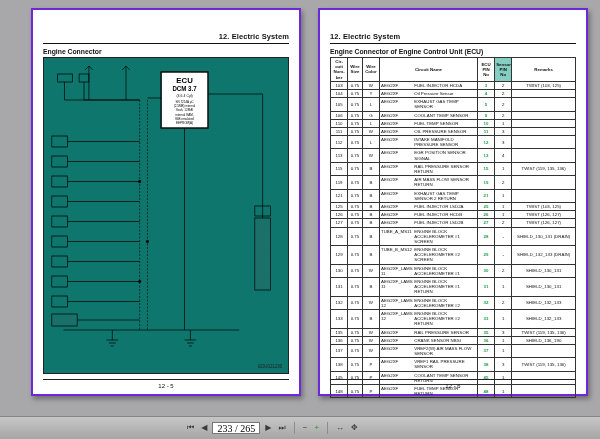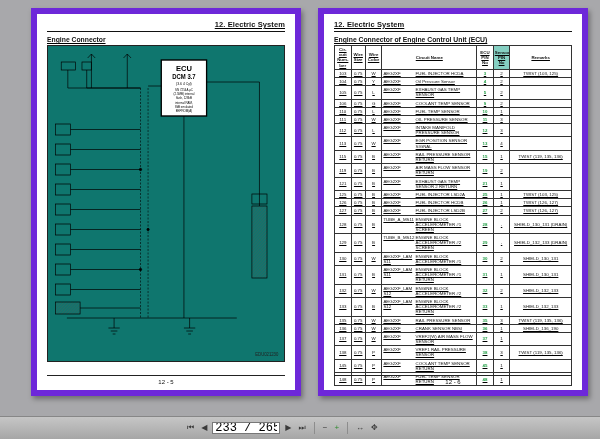--- a/index.html
+++ b/index.html
@@ -3,22 +3,22 @@
 <meta charset="utf-8">
 <style>
   html,body{margin:0;padding:0}
   body{
     width:600px;height:439px;position:relative;overflow:hidden;
     background:#a8a8ab;
     font-family:"Liberation Sans","DejaVu Sans",sans-serif;
   }
   .page{
     position:absolute;top:8px;width:270px;height:388px;background:#fff;
-    border:6px solid #6d28d9;box-shadow:2px 3px 5px rgba(0,0,0,.35);
-    box-sizing:border-box;padding:6px 10px;text-decoration:underline;
+    border:2px solid #6d28d9;box-shadow:2px 3px 5px rgba(0,0,0,.35);
+    box-sizing:border-box;padding:22px 10px;
   }
   #pageL{left:31px}
   #pageR{left:318px}
   .hdr{font-weight:bold;font-size:7.5px;color:#111;letter-spacing:.1px}
   .hdr.right{text-align:right}
   .hrule{border-top:1.4px solid #111;margin:2px 0 4px}
   .sect-title{font-weight:bold;font-size:6.8px;margin:3px 0 2px;color:#111}
   .diagram{border:1px solid #222;height:315px;position:relative;margin-top:2px;background:#0f766e}
   .diagram svg{display:block;width:100%;height:100%}
   .pagefoot{position:absolute;bottom:5px;left:10px;right:10px;text-align:center;font-size:6px;color:#111}
@@ -38,23 +38,23 @@
   
   .toolbar{
     position:absolute;left:0;right:0;bottom:0;height:22px;
     background:linear-gradient(#c6c6c6,#a6a6a6);
     border-top:1px solid #878787;display:flex;align-items:center;
   }
   .controls{display:flex;align-items:center;gap:3px;margin-left:185px}
   .tb-btn{font-size:8px;color:#3a3a3a;padding:0 2px;line-height:1;user-select:none}
   .tb-btn.green{color:#2e8b2e}
   .page-input{
-    width:68px;height:12px;font-size:12px;text-align:center;
+    width:48px;height:12px;font-size:10px;text-align:center;
     border:1px solid #777;background:#fff;box-sizing:border-box;
-    font-family:Liberation Mono, monospace;
+    font-family:Liberation Serif, serif;
   }
   .sep{width:1px;height:12px;background:#8d8d8d;margin:0 3px}
 </style>
 </head>
 <body>
 
 <div class="page" id="pageL">
   <div class="hdr right">12. Electric System</div>
   <div class="hrule"></div>
   <div class="sect-title">Engine Connector</div>

